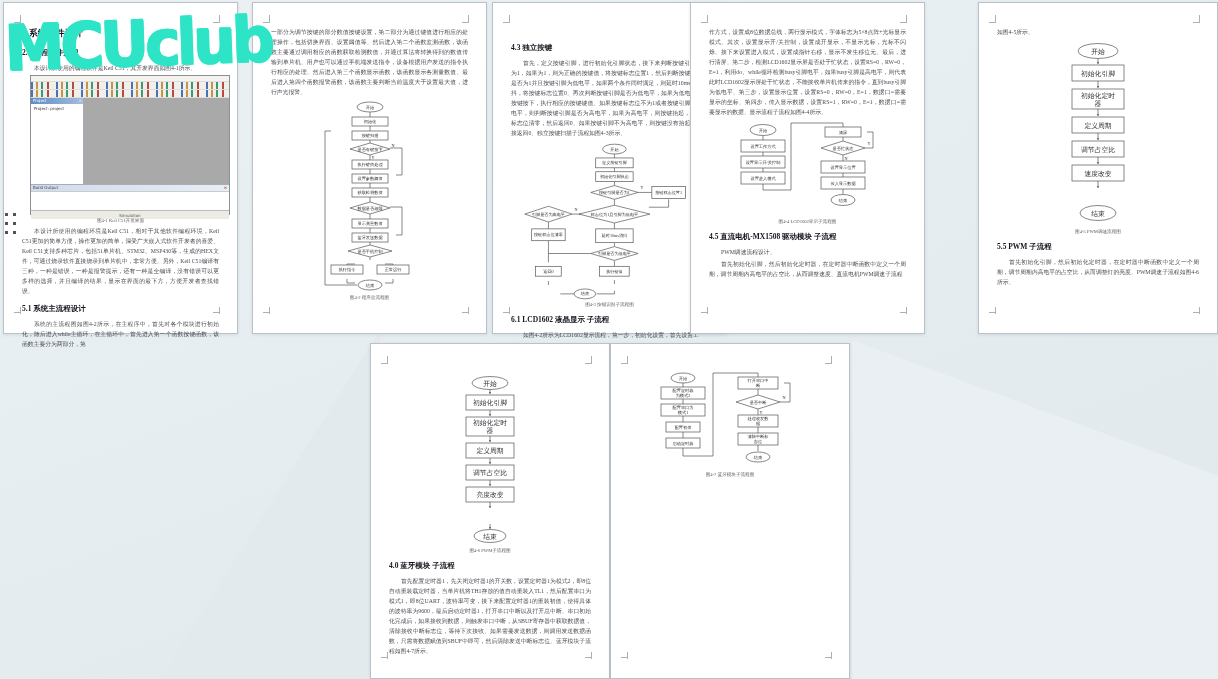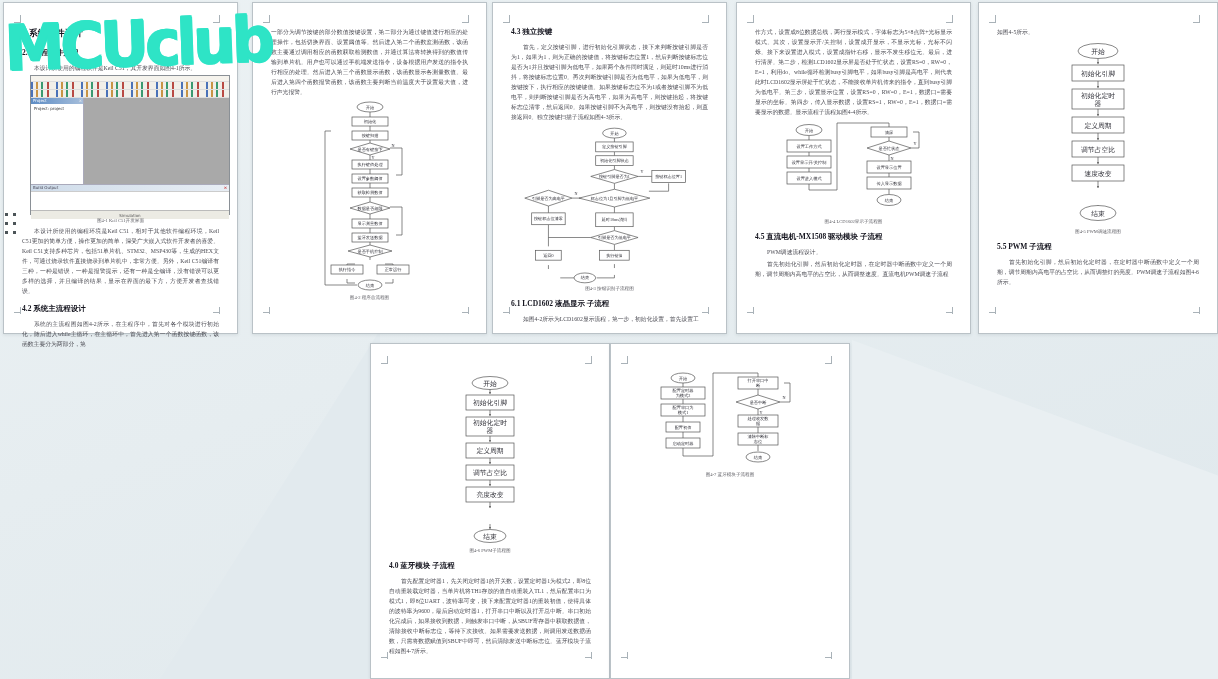--- a/index.html
+++ b/index.html
@@ -101,21 +101,21 @@
         </div>
       <div class="ide-out-body"></div>
     </div>
     <div class="ide-status">
         <span>Simulation</span>
       </div>
   </div>
   <div class="inner" style="top:213px">
     <div class="cap">图4-1 Keil C51开发界面</div>
     <div class="bt ind">本设计所使用的编程环境是Keil C51，相对于其他软件编程环境，Keil C51更加的简单方便，操作更加的简单，深受广大嵌入式软件开发者的喜爱。Keil C51支持多种芯片，包括51单片机、STM32、MSP430等，生成的HEX文件，可通过烧录软件直接烧录到单片机中，非常方便。另外，Keil C51编译有三种，一种是错误，一种是报警提示，还有一种是全编译，没有错误可以更多样的选择，并且编译的结果，显示在界面的最下方，方便开发者查找错误。</div>
-    <div class="h2">4.2 系统主流程设计</div>
+    <div class="h2">5.1 系统主流程设计</div>
     <div class="bt ind">系统的主流程图如图4-2所示，在主程序中，首先对各个模块进行初始化，随后进入while主循环，在主循环中，首先进入第一个函数按键函数，该函数主要分为两部分，第</div>
   </div>
 </div>
 
 <div class="pg" style="left:252px;top:2px;width:233px;height:330px">
   <div class="marks"></div>
   <div class="inner">
     <div class="bt">一部分为调节按键的部分数值按键设置，第二部分为通过键值进行相应的处理操作，包括切换界面、设置阈值等。然后进入第二个函数监测函数，该函数主要通过调用相应的函数获取检测数值，并通过算法将转换得到的数值传输到单片机。用户也可以通过手机端发送指令，设备根据用户发送的指令执行相应的处理。然后进入第三个函数显示函数，该函数显示各测量数值。最后进入第四个函数报警函数，该函数主要判断当前温度大于设置最大值，进行声光报警。</div>
     <div class="ctr">
     <svg class="fc" width="150" height="192" viewBox="0 0 150 192">
@@ -180,21 +180,21 @@
       </g>
     </svg>
     </div>
     <div class="cap">图4-2 程序总流程图</div>
   </div>
 </div>
 
 <div class="pg" style="left:492px;top:2px;width:233px;height:330px">
   <div class="marks"></div>
   <div class="inner">
-    <div class="h2" style="margin-top:0">4.3 独立按键</div>
+    <div class="h2" style="margin-top:16px">4.3 独立按键</div>
     <div class="bt ind">首先，定义按键引脚，进行初始化引脚状态，接下来判断按键引脚是否为1，如果为1，则为正确的按键值，将按键标志位置1，然后判断按键标志位是否为1并且按键引脚为低电平，如果两个条件同时满足，则延时10ms进行消抖，将按键标志位置0。再次判断按键引脚是否为低电平，如果为低电平，则按键按下，执行相应的按键键值。如果按键标志位不为1或者按键引脚不为低电平，则判断按键引脚是否为高电平，如果为高电平，则按键抬起，将按键标志位清零，然后返回0。如果按键引脚不为高电平，则按键没有抬起，则直接返回0。独立按键扫描子流程如图4-3所示。</div>
     <div class="ctr">
     <svg class="fc" width="200" height="158" viewBox="0 0 200 158">
       <g class="ln">
         <path d="M105,11v4"></path>
             <path d="M105,25v4"></path>
             <path d="M105,39v4"></path>
             <path d="M105,57v6"></path>
             <path d="M105,81v6"></path>
             <path d="M105,101v4"></path>
@@ -246,21 +246,21 @@
         <text x="66" y="69">N</text>
       </g>
     </svg>
     </div>
     <div class="cap">图4-3 按键识别子流程图</div>
     <div class="h2">6.1 LCD1602 液晶显示 子流程</div>
     <div class="bt ind">如图4-2所示为LCD1602显示流程，第一步，初始化设置，首先设置工</div>
   </div>
 </div>
 
-<div class="pg" style="left:736px;top:2px;width:233px;height:330px">
+<div class="pg" style="left:690px;top:2px;width:233px;height:330px">
   <div class="marks"></div>
   <div class="inner">
     <div class="bt">作方式，设置成8位数据总线，两行显示模式，字体标志为5×8点阵+光标显示模式。其次，设置显示开/关控制，设置成开显示，不显示光标，光标不闪烁。接下来设置进入模式，设置成指针右移，显示不发生移位元。最后，进行清屏。第二步，检测LCD1602显示屏是否处于忙状态，设置RS=0，RW=0，E=1，利用do、while循环检测busy引脚电平，如果busy引脚是高电平，则代表此时LCD1602显示屏处于忙状态，不能接收单片机传来的指令，直到busy引脚为低电平。第三步，设置显示位置，设置RS=0，RW=0，E=1，数据口=需要显示的坐标。第四步，传入显示数据，设置RS=1，RW=0，E=1，数据口=需要显示的数据。显示流程子流程如图4-4所示。</div>
     <div class="ctr">
     <svg class="fc" width="190" height="96" viewBox="0 0 190 96">
       <g class="ln">
         <path d="M50,15v4"></path>
             <path d="M50,31v4"></path>
             <path d="M50,47v4"></path>
         <path d="M50,63v6h28V2h52v4"></path>

